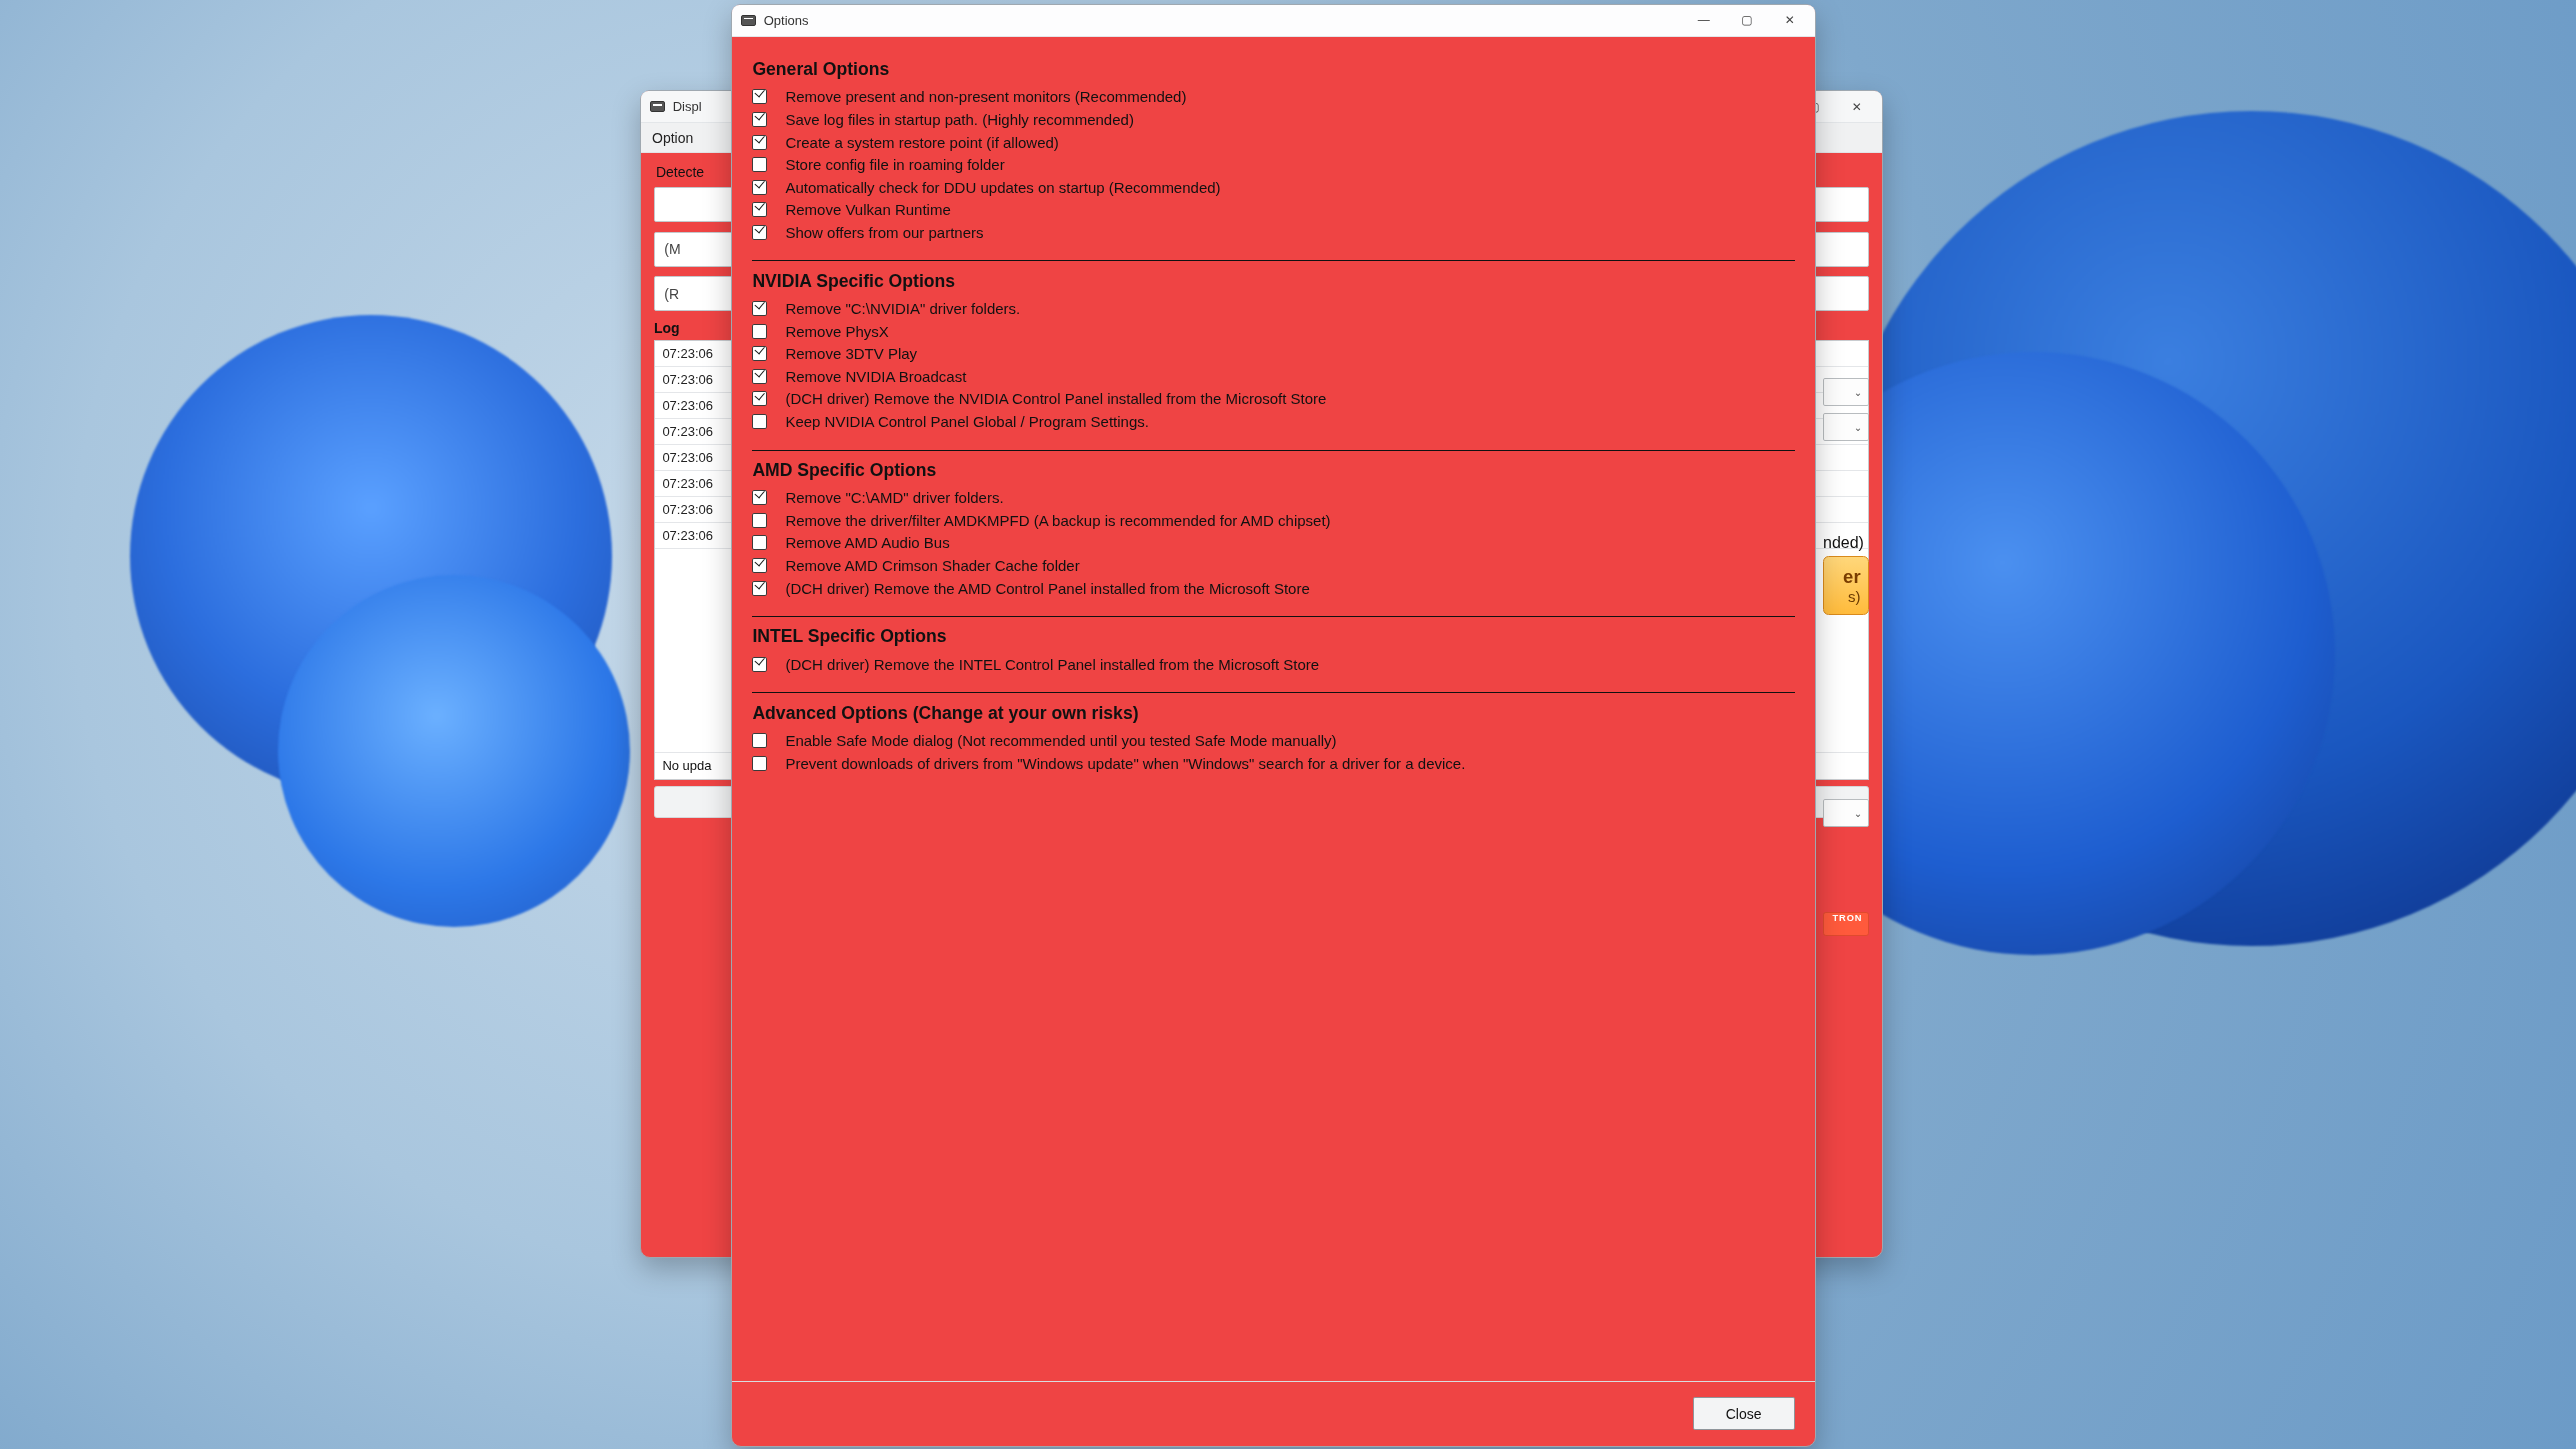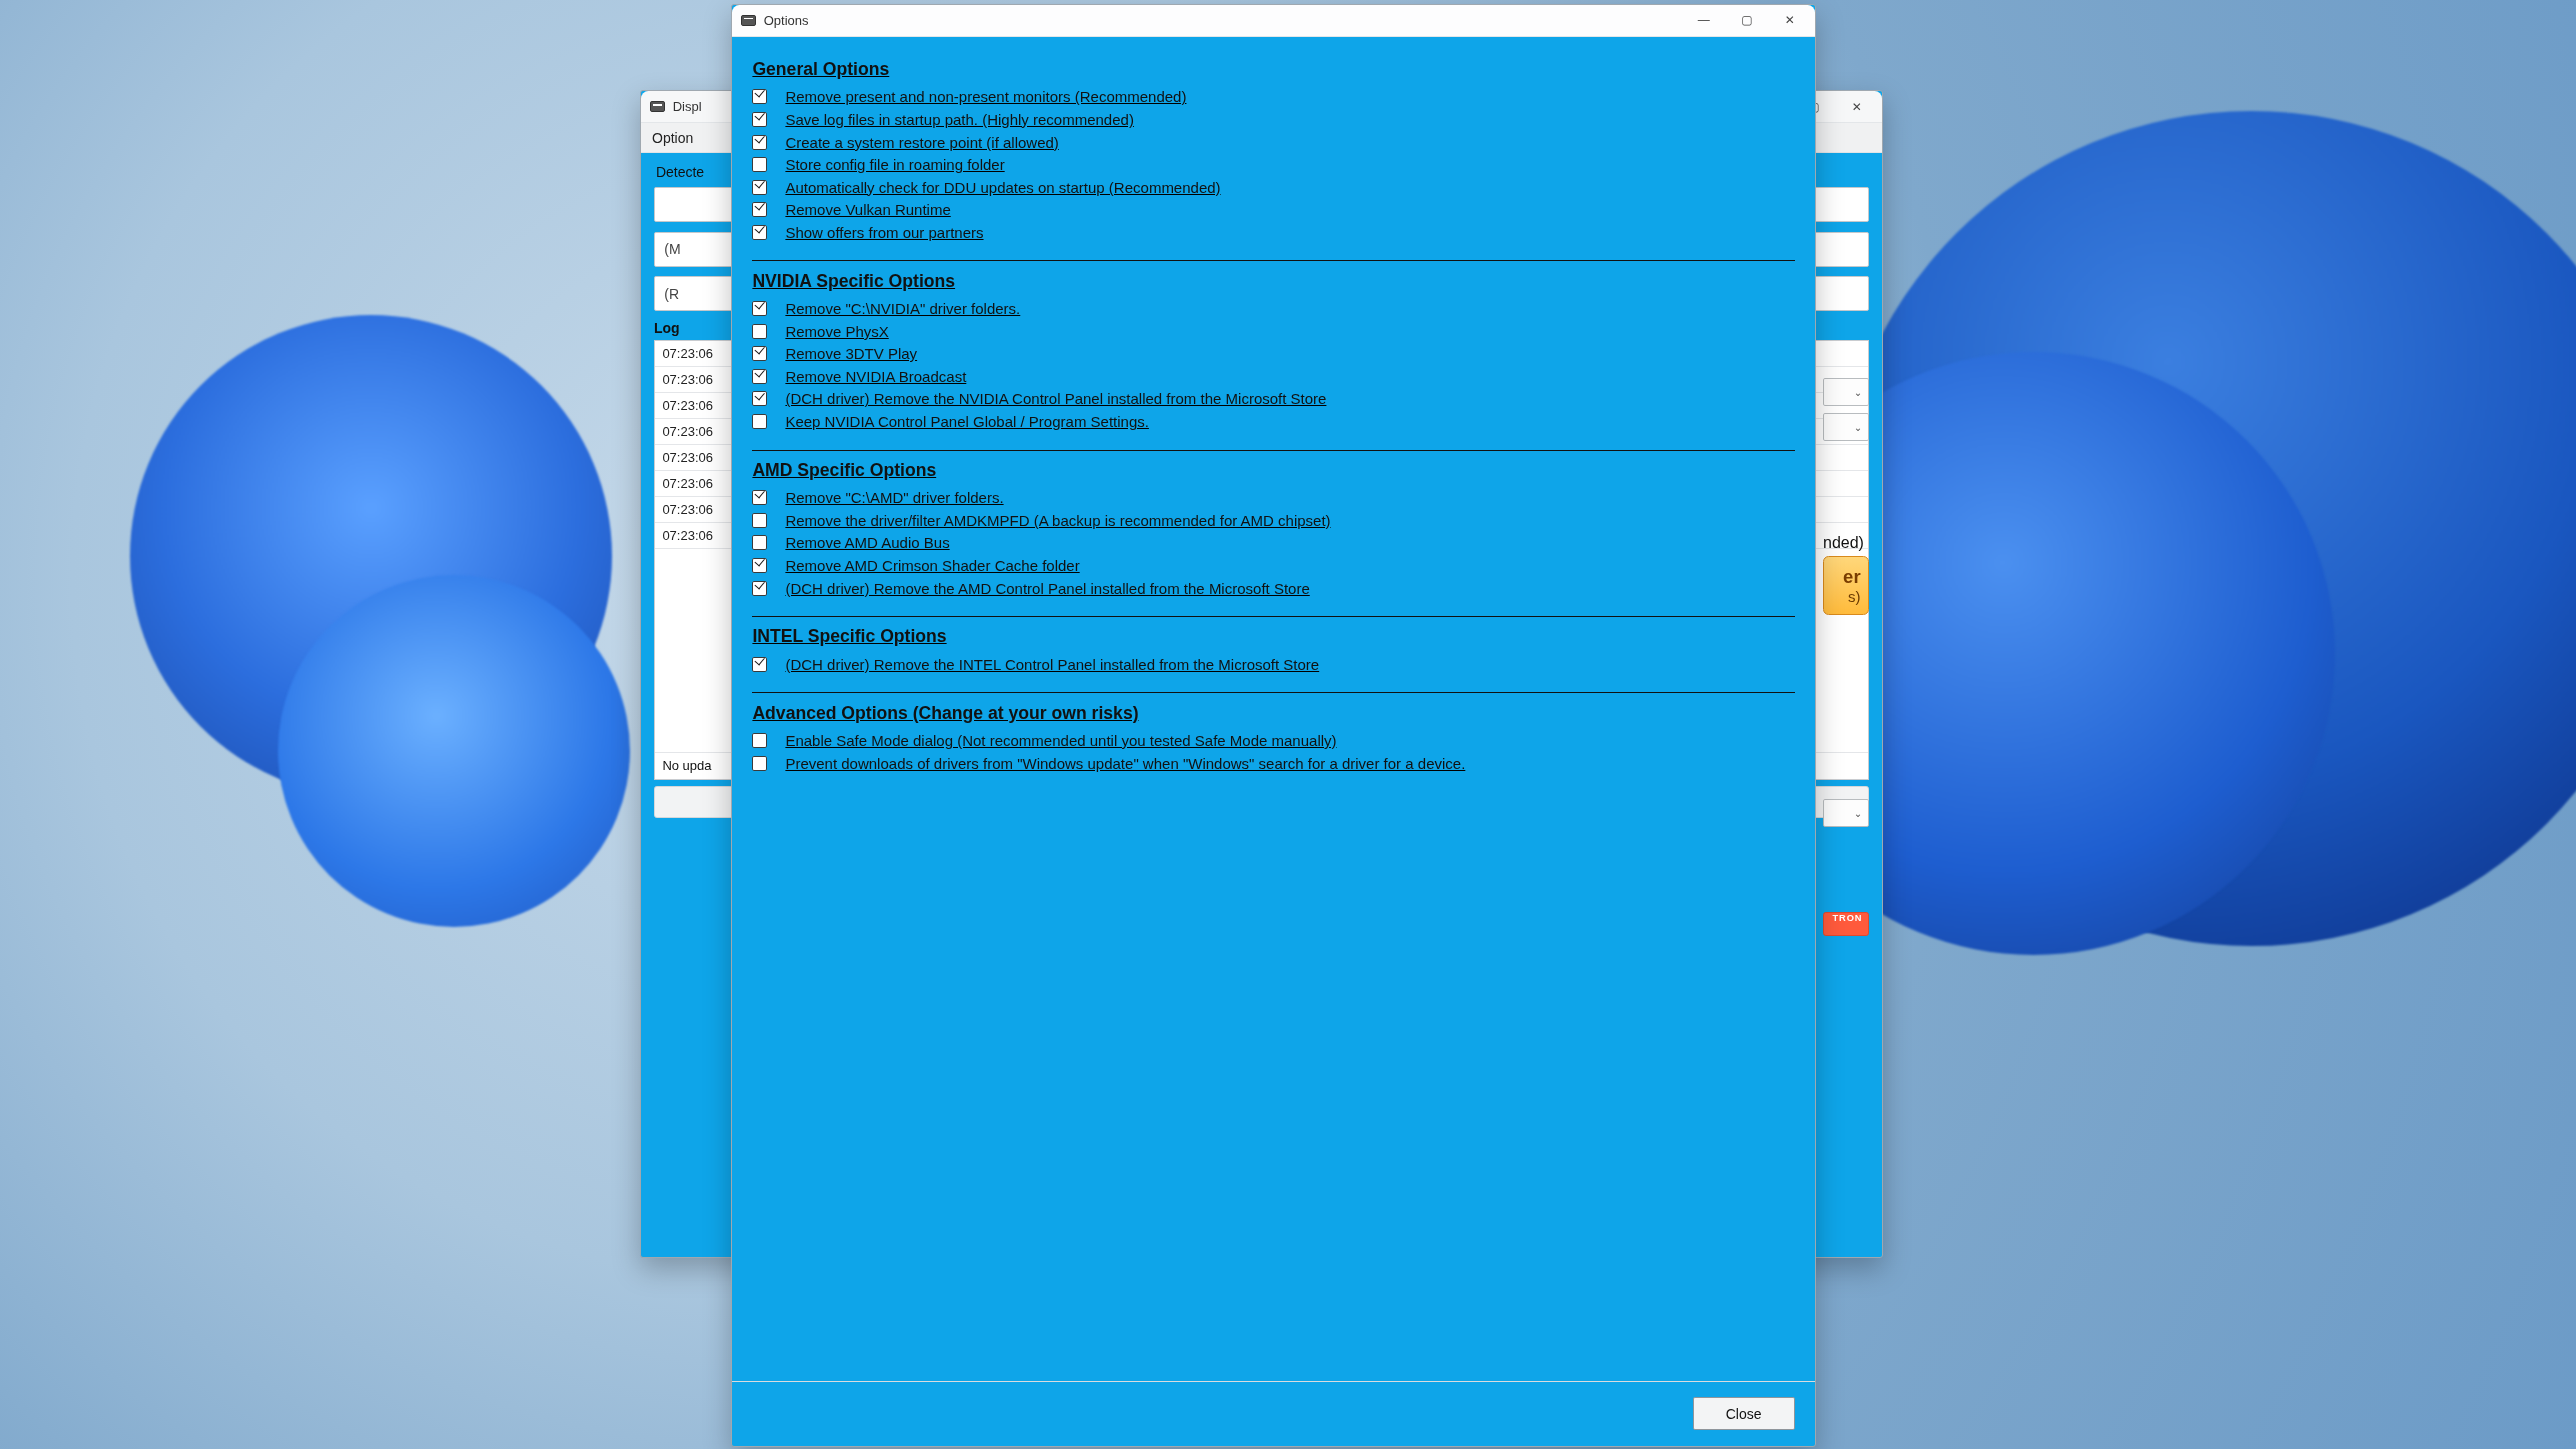--- a/index.html
+++ b/index.html
@@ -15,23 +15,23 @@
     filter: blur(0.9px);
   }
   .petal.a { width: 835px; height: 835px; right: -93px; top: 111px; background: radial-gradient(circle at 40% 30%, #3b7fe0 0%, #1a57c0 55%, #0a2a7c 100%); }
   .petal.b { width: 603px; height: 603px; right: 241px; top: 352px; background: radial-gradient(circle at 45% 35%, #4b90f0 0%, #1e5ed0 60%, #133a90 100%); }
   .petal.c { width: 482px; height: 482px; left: 130px; top: 315px; background: radial-gradient(circle at 50% 40%, #5aa0ff 0%, #2c6ede 55%, #1a4aab 100%); }
   .petal.d { width: 352px; height: 352px; left: 278px; top: 575px; background: radial-gradient(circle at 45% 40%, #6bb0ff 0%, #2d78e8 60%, #1e55bf 100%); }
 
   
   .win {
     position: absolute;
-    background: #0ea5e9;
+    background: #ef4444;
     border: 0.9px solid #9fa8b0;
-    border-radius: 3px;
+    border-radius: 10px;
     box-shadow: 0 11px 28px rgba(0,0,0,0.25);
   }
   .win.parent {
     left: 640px; top: 90px;
     width: 1243px; height: 1168px;
   }
   .win .titlebar {
     height: 32px;
     display: flex;
     align-items: center;
@@ -120,21 +120,20 @@
   
   .win.options {
     left: 731px; top: 3.7px;
     width: 1085px; height: 1443px;
   }
   .options .titlebar { background: #fdfdfe; }
   .options-body {
     padding: 13px 20.4px 0 20.4px;
     height: calc(100% - 32px - 65px);
     overflow: hidden;
-    text-decoration: underline;
   }
   .section-title {
     font-weight: 700; font-size: 17.6px; color: #111;
     margin: 9.3px 0 5.6px 0;
   }
   .opt-row {
     display: flex; align-items: center;
     gap: 18px; padding: 2.8px 0;
     font-size: 15px; color: #111;
   }

